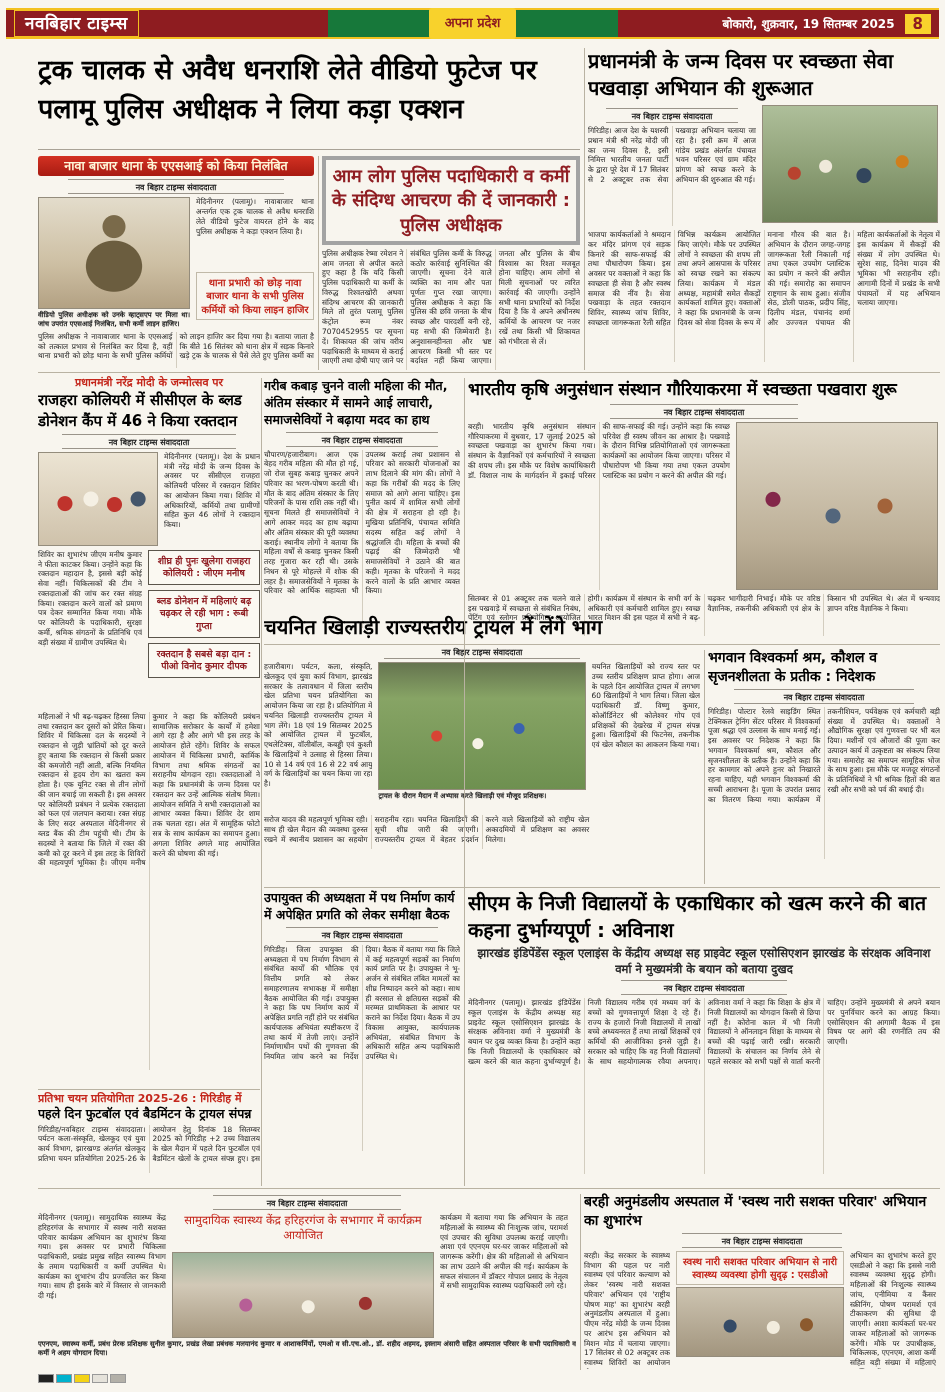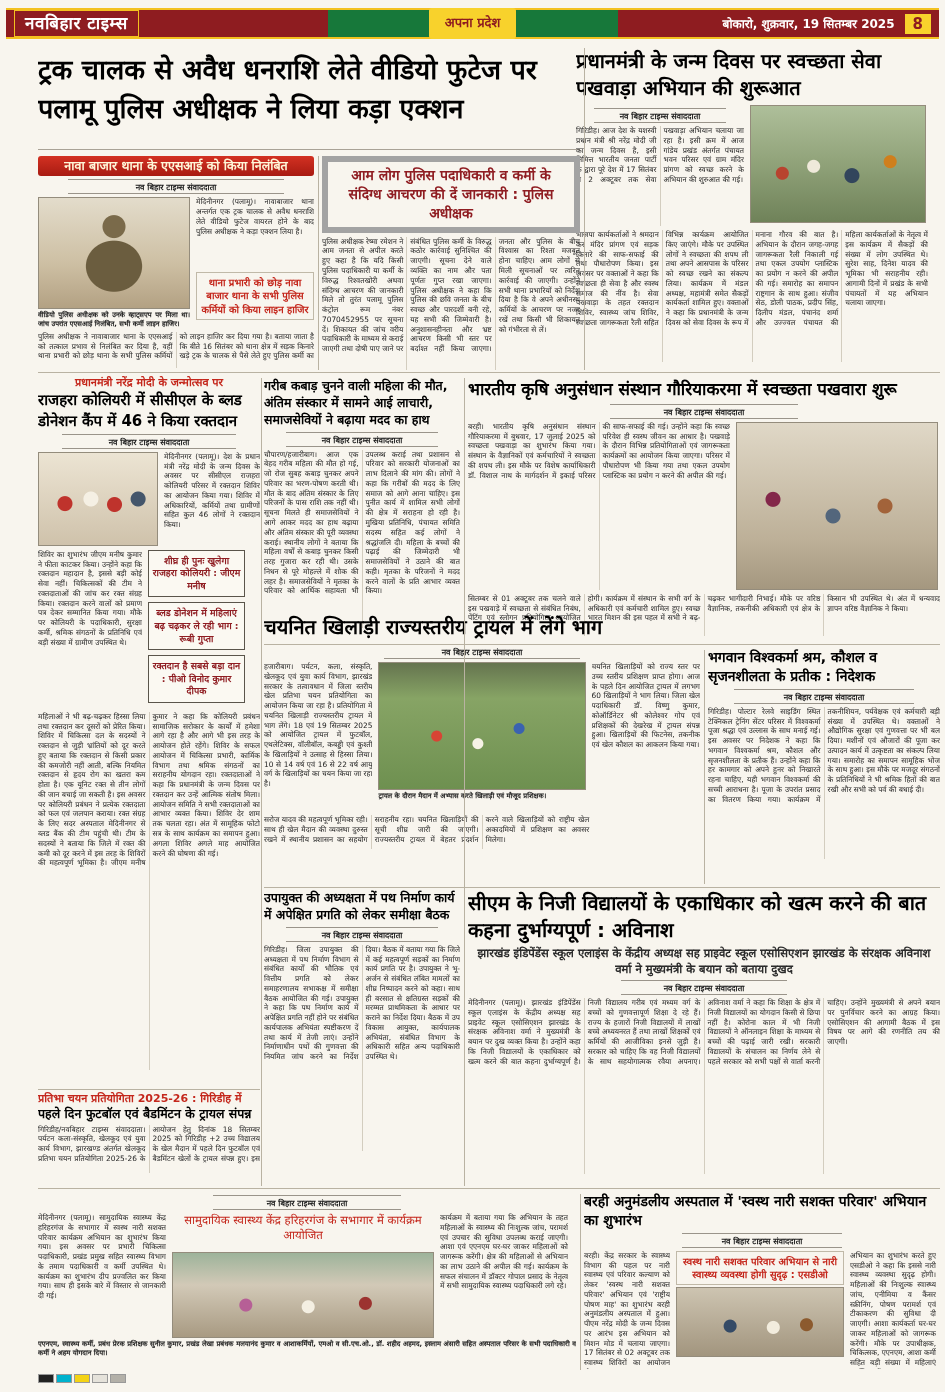--- a/index.html
+++ b/index.html
@@ -54,21 +54,21 @@
   .row { display:flex; gap:6px; }
   .caption { font-size:6.8px; line-height:1.3; font-weight:700; color:#1e1e1e; text-align:justify; padding-top:2px; }
   .photo { border:1px solid #948c7c; }
   .kicker-red { color:#c4271c; font-weight:800; font-size:11px; text-align:center; line-height:1.3; }
   .banner-red {
     background:linear-gradient(180deg,#d33122,#a81b12); color:#fff7d9;
     font-weight:800; font-size:12.5px; text-align:center; padding:2px 4px;
     border-radius:3px; line-height:1.3;
   }
   .box-head-maroon {
-    border:6px solid #a3a3a3; color:#8f1d22; font-weight:800; font-size:14px;
+    border:4px solid #a3a3a3; color:#8f1d22; font-weight:800; font-size:18px;
     text-align:center; padding:4px 6px; line-height:1.35;
   }
   .box-head-red {
     border:1px solid #c0b9a8; color:#c4271c; font-weight:800; font-size:9.8px;
     text-align:center; padding:3px 2px; margin-top:3px; line-height:1.35;
   }
   .side-box {
     border:1.5px solid #5a554b; color:#8f1d22; font-weight:800; font-size:9.3px;
     text-align:center; padding:4px 3px; margin-bottom:5px; line-height:1.35; background:#fbf9f2;
   }
@@ -135,21 +135,21 @@
     <div class="mast-right">
       <span class="mast-date">बोकारो, शुक्रवार, 19 सितम्बर 2025</span>
       <span class="mast-page">8</span>
     </div>
   </header>
 
   <section class="sec" style="left:38px; top:50px; width:542px; height:100px; border-bottom:1px solid #a9a296;">
     <h1 class="h-xl">ट्रक चालक से अवैध धनराशि लेते वीडियो फुटेज पर पलामू पुलिस अधीक्षक ने लिया कड़ा एक्शन</h1>
   </section>
 
-  <section class="sec" style="left:576px; top:48px; width:352px; height:322px;">
+  <section class="sec" style="left:588px; top:48px; width:352px; height:322px;">
     <h2 class="h-lg">प्रधानमंत्री के जन्म दिवस पर स्वच्छता सेवा पखवाड़ा अभियान की शुरूआत</h2>
     <div class="row" style="margin-top:3px;">
       <div style="width:168px;">
         <span class="byline">नव बिहार टाइम्स संवाददाता</span>
         <div class="body-txt cols-2" style="height:100px;">गिरिडीह। आज देश के यशस्वी प्रधान मंत्री श्री नरेंद्र मोदी जी का जन्म दिवस है, इसी निमित्त भारतीय जनता पार्टी के द्वारा पूरे देश में 17 सितंबर से 2 अक्टूबर तक सेवा पखवाड़ा अभियान चलाया जा रहा है। इसी क्रम में आज गांडेय प्रखंड अंतर्गत पंचायत भवन परिसर एवं ग्राम मंदिर प्रांगण को स्वच्छ करने के अभियान की शुरुआत की गई।</div>
       </div>
       <div class="photo photo-pm" style="width:176px; height:118px;"></div>
     </div>
     <div class="body-txt cols-4" style="height:132px; margin-top:4px;">भाजपा कार्यकर्ताओं ने श्रमदान कर मंदिर प्रांगण एवं सड़क किनारे की साफ-सफाई की तथा पौधारोपण किया। इस अवसर पर वक्ताओं ने कहा कि स्वच्छता ही सेवा है और स्वस्थ समाज की नींव है। सेवा पखवाड़ा के तहत रक्तदान शिविर, स्वास्थ्य जांच शिविर, स्वच्छता जागरूकता रैली सहित विभिन्न कार्यक्रम आयोजित किए जाएंगे। मौके पर उपस्थित लोगों ने स्वच्छता की शपथ ली तथा अपने आसपास के परिसर को स्वच्छ रखने का संकल्प लिया। कार्यक्रम में मंडल अध्यक्ष, महामंत्री समेत सैकड़ों कार्यकर्ता शामिल हुए। वक्ताओं ने कहा कि प्रधानमंत्री के जन्म दिवस को सेवा दिवस के रूप में मनाना गौरव की बात है। अभियान के दौरान जगह-जगह जागरूकता रैली निकाली गई तथा एकल उपयोग प्लास्टिक का प्रयोग न करने की अपील की गई। समारोह का समापन राष्ट्रगान के साथ हुआ। संजीव सेठ, डोली पाठक, प्रदीप सिंह, दिलीप मंडल, पंचानंद शर्मा और उज्ज्वल पंचायत की महिला कार्यकर्ताओं के नेतृत्व में इस कार्यक्रम में सैकड़ों की संख्या में लोग उपस्थित थे। सुरेश साह, दिनेश यादव की भूमिका भी सराहनीय रही। आगामी दिनों में प्रखंड के सभी पंचायतों में यह अभियान चलाया जाएगा।</div>
   </section>
@@ -178,21 +178,21 @@
   <section class="sec" style="left:38px; top:376px; width:222px; height:710px;">
     <div class="kicker-red">प्रधानमंत्री नरेंद्र मोदी के जन्मोत्सव पर</div>
     <h3 class="h-md">राजहरा कोलियरी में सीसीएल के ब्लड डोनेशन कैंप में 46 ने किया रक्तदान</h3>
     <span class="byline">नव बिहार टाइम्स संवाददाता</span>
     <div class="row">
       <div class="photo photo-blood" style="width:120px; height:94px;"></div>
       <div class="body-txt" style="width:96px; height:94px;">मेदिनीनगर (पलामू)। देश के प्रधान मंत्री नरेंद्र मोदी के जन्म दिवस के अवसर पर सीसीएल राजहरा कोलियरी परिसर में रक्तदान शिविर का आयोजन किया गया। शिविर में अधिकारियों, कर्मियों तथा ग्रामीणों सहित कुल 46 लोगों ने रक्तदान किया।</div>
     </div>
     <div class="row" style="margin-top:4px;">
       <div class="body-txt" style="width:104px; height:158px;">शिविर का शुभारंभ जीएम मनीष कुमार ने फीता काटकर किया। उन्होंने कहा कि रक्तदान महादान है, इससे बड़ी कोई सेवा नहीं। चिकित्सकों की टीम ने रक्तदाताओं की जांच कर रक्त संग्रह किया। रक्तदान करने वालों को प्रमाण पत्र देकर सम्मानित किया गया। मौके पर कोलियरी के पदाधिकारी, सुरक्षा कर्मी, श्रमिक संगठनों के प्रतिनिधि एवं बड़ी संख्या में ग्रामीण उपस्थित थे।</div>
-      <div style="width:97px;">
+      <div style="width:112px;">
         <div class="side-box">शीघ्र ही पुनः खुलेगा राजहरा कोलियरी : जीएम मनीष</div>
         <div class="side-box">ब्लड डोनेशन में महिलाएं बढ़ चढ़कर ले रही भाग : रूबी गुप्ता</div>
         <div class="side-box">रक्तदान है सबसे बड़ा दान : पीओ विनोद कुमार दीपक</div>
       </div>
     </div>
     <div class="body-txt cols-2" style="height:358px; margin-top:4px;">महिलाओं ने भी बढ़-चढ़कर हिस्सा लिया तथा रक्तदान कर दूसरों को प्रेरित किया। शिविर में चिकित्सा दल के सदस्यों ने रक्तदान से जुड़ी भ्रांतियों को दूर करते हुए बताया कि रक्तदान से किसी प्रकार की कमजोरी नहीं आती, बल्कि नियमित रक्तदान से हृदय रोग का खतरा कम होता है। एक यूनिट रक्त से तीन लोगों की जान बचाई जा सकती है। इस अवसर पर कोलियरी प्रबंधन ने प्रत्येक रक्तदाता को फल एवं जलपान कराया। रक्त संग्रह के लिए सदर अस्पताल मेदिनीनगर से ब्लड बैंक की टीम पहुंची थी। टीम के सदस्यों ने बताया कि जिले में रक्त की कमी को दूर करने में इस तरह के शिविरों की महत्वपूर्ण भूमिका है। जीएम मनीष कुमार ने कहा कि कोलियरी प्रबंधन सामाजिक सरोकार के कार्यों में हमेशा आगे रहा है और आगे भी इस तरह के आयोजन होते रहेंगे। शिविर के सफल आयोजन में चिकित्सा प्रभारी, कार्मिक विभाग तथा श्रमिक संगठनों का सराहनीय योगदान रहा। रक्तदाताओं ने कहा कि प्रधानमंत्री के जन्म दिवस पर रक्तदान कर उन्हें आत्मिक संतोष मिला। आयोजन समिति ने सभी रक्तदाताओं का आभार व्यक्त किया। शिविर देर शाम तक चलता रहा। अंत में सामूहिक फोटो सत्र के साथ कार्यक्रम का समापन हुआ। अगला शिविर अगले माह आयोजित करने की घोषणा की गई।</div>
   </section>
 
   <section class="sec" style="left:264px; top:378px; width:196px; height:262px;">
     <h3 class="h-sm">गरीब कबाड़ चुनने वाली महिला की मौत, अंतिम संस्कार में सामने आई लाचारी, समाजसेवियों ने बढ़ाया मदद का हाथ</h3>

